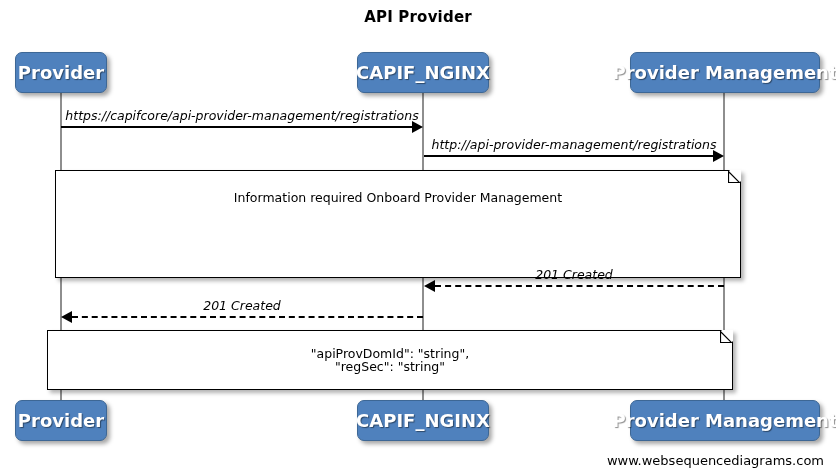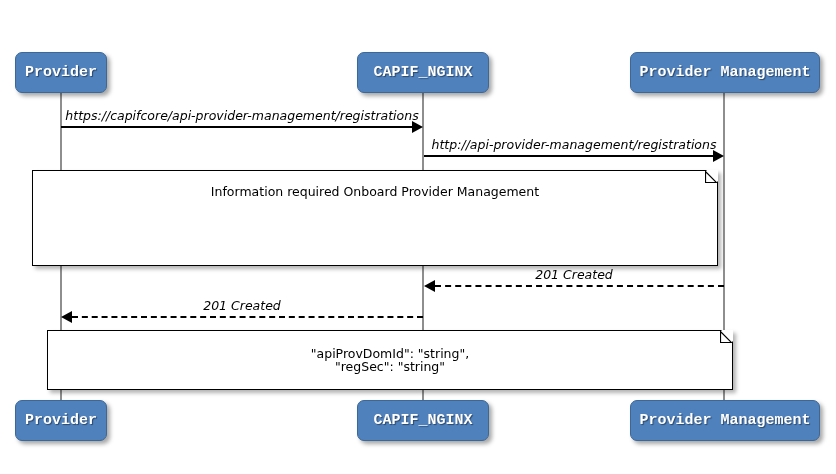--- a/index.html
+++ b/index.html
@@ -48,25 +48,24 @@
     border: 1px solid #3d6795;
     border-radius: 7px;
     box-shadow: 3px 3px 4px rgba(0,0,0,0.35);
     display: flex;
     align-items: center;
     justify-content: center;
     box-sizing: border-box;
   }
   .participant-label {
     color: #ffffff;
-    font-size: 15px;
+    font-size: 18px;
     font-weight: bold;
     white-space: nowrap;
     text-shadow: 1px 1px 1px rgba(0,0,0,0.45);
-    font-family: Liberation Mono, monospace;
   }
 
   
   .message {
     position: absolute;
     height: 0;
   }
   .msg-line {
     position: absolute;
     left: 0;
@@ -155,20 +154,21 @@
     font-size: 13px;
     color: #000000;
     font-family: "DejaVu Sans", sans-serif;
   }
 </style>
 </head>
 <body>
 
 <div id="diagram">
 
+  <div class="diagram-title">API Provider</div>
 
   <div class="lifeline" style="left:60px;"></div>
   <div class="lifeline" style="left:422px;"></div>
   <div class="lifeline" style="left:723px;"></div>
 
   <div class="participant" style="left:15px; top:52px; width:92px;">
     <span class="participant-label">Provider</span>
   </div>
 
   <div class="participant" style="left:357px; top:52px; width:132px;">
@@ -184,21 +184,21 @@
     <div class="arrowhead right" style="left:351px;"></div>
     <div class="msg-label">https://capifcore/api-provider-management/registrations</div>
   </div>
 
   <div class="message" style="left:424px; top:155px; width:300px;">
     <div class="msg-line" style="width:289px;"></div>
     <div class="arrowhead right" style="left:289px;"></div>
     <div class="msg-label">http://api-provider-management/registrations</div>
   </div>
 
-  <div class="note" style="left:32px; top:170px; width:686px; height:96px;gap:33px;">
+  <div class="note" style="left:55px; top:170px; width:686px; height:108px;gap:33px;">
     <div class="note-mask"></div>
     <svg class="note-corner-line" viewBox="0 0 12 12">
       <path d="M 0.5 0.5 L 0.5 11.5 L 11.5 11.5 Z" fill="none" stroke="#000000" stroke-width="1.2" transform="translate(0,0)"></path>
     </svg>
     <div class="note-text">Information required Onboard Provider Management</div>
     <div class="note-gap"></div>
   </div>
 
   <div class="message" style="left:424px; top:285px; width:300px;">
     <div class="msg-line dashed" style="left:11px; width:289px;"></div>
@@ -226,14 +226,15 @@
   </div>
 
   <div class="participant" style="left:357px; top:400px; width:132px;">
     <span class="participant-label">CAPIF_NGINX</span>
   </div>
 
   <div class="participant" style="left:630px; top:400px; width:190px;">
     <span class="participant-label">Provider Management</span>
   </div>
 
+  <div class="footer">www.websequencediagrams.com</div>
 
 </div>
 
 </body></html>

